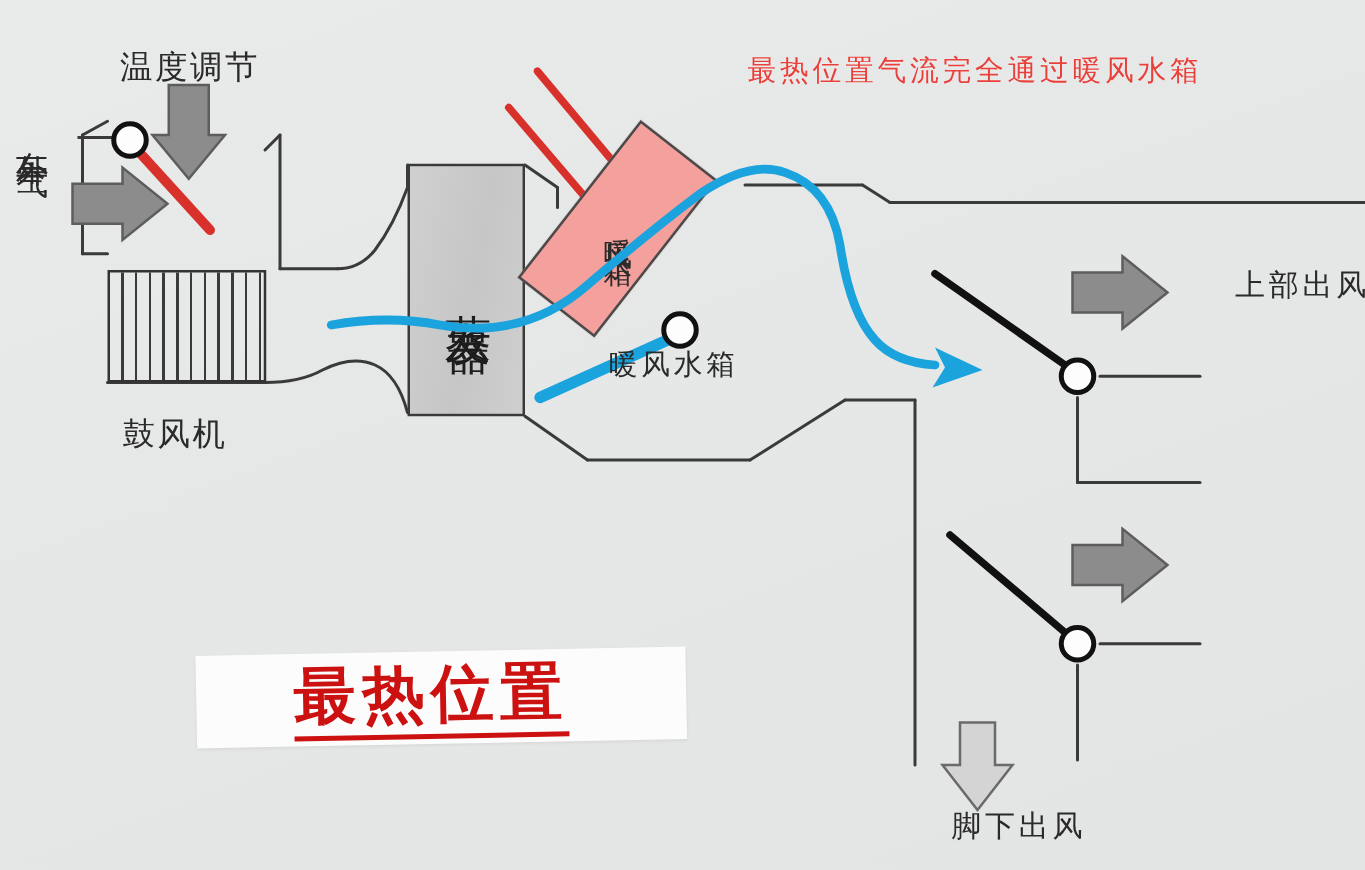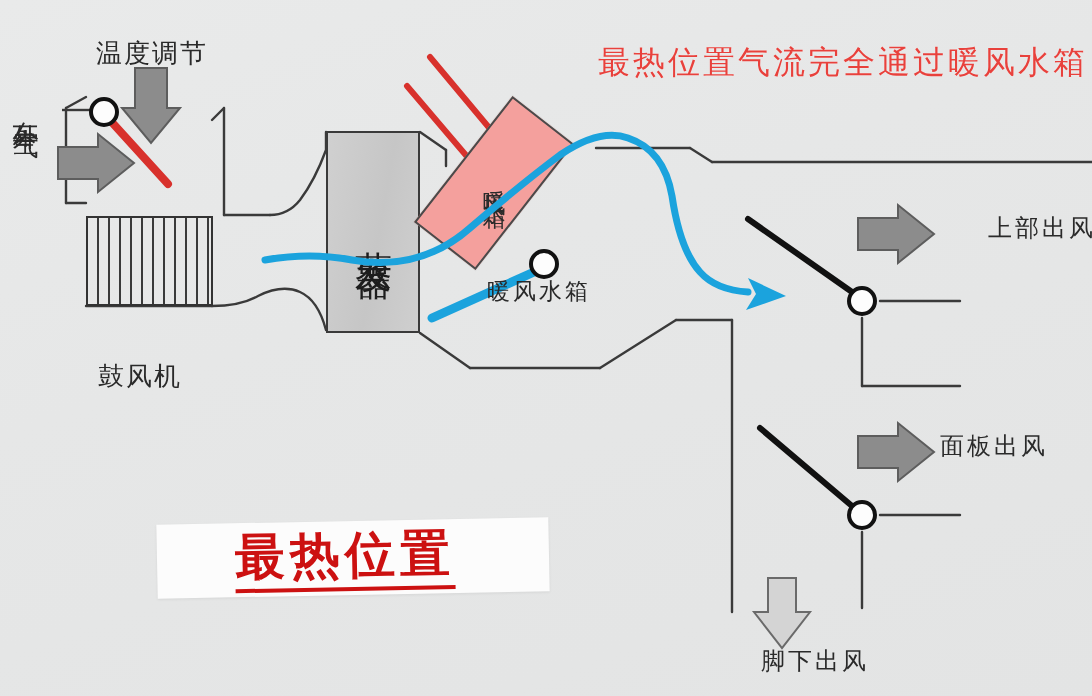--- a/index.html
+++ b/index.html
@@ -28,34 +28,34 @@
     white-space: pre;
     color: #2a2a2a;
     font-family: "Liberation Serif", "DejaVu Serif", serif;
     letter-spacing: 2px;
   }
 
   
   #headline {
     left: 598px;
     top: 41px;
-    font-size: 32px;
+    font-size: 23px;
     color: #e8413c;
     letter-spacing: 3px;
     text-shadow: 0 0 1px rgba(255,255,255,0.9);
   }
 
   
   #label-cabin-air   { left: 96px;  top: 36px;  font-size: 26px; }
   #label-outside-air {
     left: 8px; top: 100px; font-size: 26px;
     writing-mode: vertical-rl; text-orientation: upright;
     letter-spacing: 4px;
   }
-  #label-blower      { left: 98px;  top: 330px; font-size: 26px; margin-top: 29px; }
+  #label-blower      { left: 98px;  top: 330px; font-size: 26px; }
   #label-temp-adjust { left: 487px; top: 276px; font-size: 23px; letter-spacing: 3px; }
   #label-upper-vent  { left: 988px; top: 212px; font-size: 24px; letter-spacing: 3px; }
   #label-panel-vent  { left: 940px; top: 430px; font-size: 24px; letter-spacing: 3px; }
   #label-foot-vent   { left: 733px; top: 645px; font-size: 24px; letter-spacing: 3px; margin-left: 28px; }
 
   
   #evaporator {
     position: absolute;
     left: 326px; top: 131px;
     width: 94px; height: 202px;
@@ -260,21 +260,20 @@
   <div class="lbl" id="label-cabin-air">温度调节</div>
 
   <div class="lbl" id="label-outside-air">车外空气</div>
 
   <div class="lbl" id="label-blower">鼓风机</div>
 
   <div class="lbl" id="label-temp-adjust">暖风水箱</div>
 
   <div class="lbl" id="label-upper-vent">上部出风</div>
 
-  <div class="lbl" id="label-panel-vent">面板出风</div>
 
   <div class="lbl" id="label-foot-vent">脚下出风</div>
 
   <div id="caption-strip">
     <div id="caption-text">最热位置</div>
   </div>
 
 </div>
 
 </body></html>

